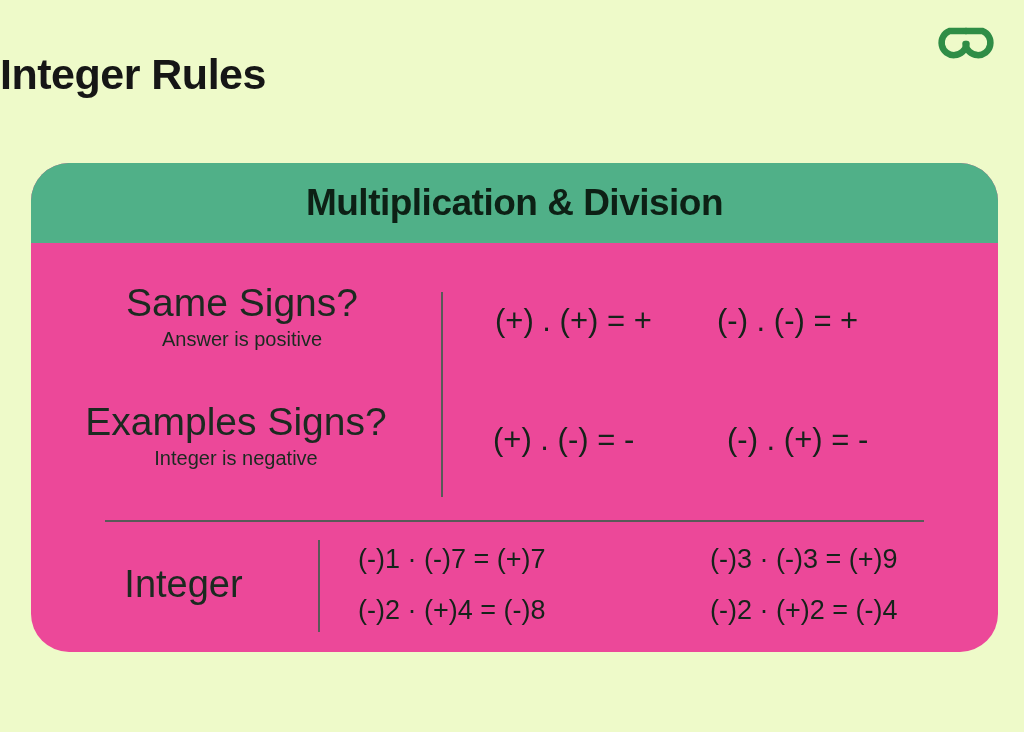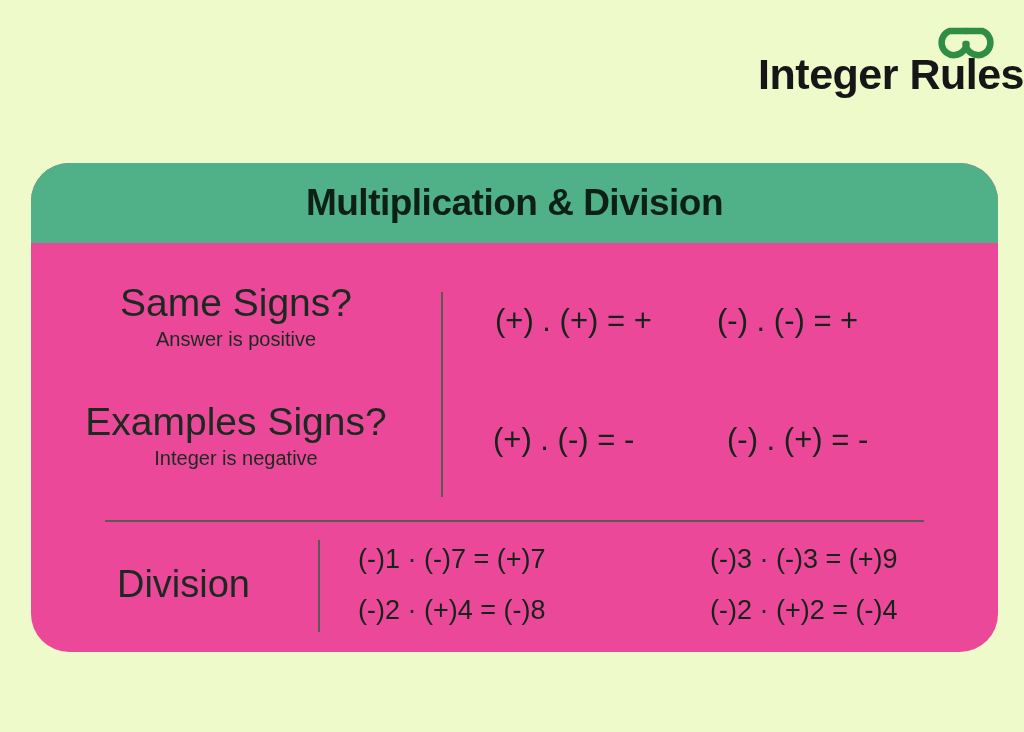--- a/index.html
+++ b/index.html
@@ -12,21 +12,21 @@
     width: 1024px;
     height: 732px;
     background: #eefac9;
     overflow: hidden;
   }
   .page-title {
     position: absolute;
     top: 50px;
     left: 0;
     width: 100%;
-    text-align: right;
+    text-align: left;
     font-size: 43px;
     font-weight: 700;
     letter-spacing: -0.5px;
     color: #161616;
   }
   .logo {
     position: absolute;
     top: 20px;
     left: 933px;
     width: 66px;
@@ -71,21 +71,21 @@
   .sign-block .heading {
     font-size: 39px;
     font-weight: 400;
     line-height: 1.12;
   }
   .sign-block .sub {
     font-size: 20px;
     font-weight: 400;
     margin-top: 3px;
   }
-  .same-block { top: 38px; }
+  .same-block { top: 38px; padding-left: 6px; }
   .different-block { top: 157px; }
   .vdivider {
     position: absolute;
     width: 2px;
     background: #3f5d4c;
     opacity: 0.85;
   }
   .vdivider-rules { left: 410px; top: 49px; height: 205px; }
   .vdivider-examples { left: 287px; top: 297px; height: 92px; }
   .hdivider {
@@ -159,21 +159,21 @@
 
       <div class="vdivider vdivider-rules"></div>
 
       <div class="formula formula-s1">(+) . (+) = +</div>
       <div class="formula formula-s2">(-) . (-) = +</div>
       <div class="formula formula-d1">(+) . (-) = -</div>
       <div class="formula formula-d2">(-) . (+) = -</div>
 
       <div class="hdivider"></div>
 
-      <div class="examples-label">Division</div>
+      <div class="examples-label">Integer</div>
 
       <div class="vdivider vdivider-examples"></div>
 
       <div class="example-eq eq-0">(-)1 · (-)7 = (+)7</div>
       <div class="example-eq eq-1">(-)2 · (+)4 = (-)8</div>
       <div class="example-eq eq-2">(-)3 · (-)3 = (+)9</div>
       <div class="example-eq eq-3">(-)2 · (+)2 = (-)4</div>
 
     </div>
   </div>

